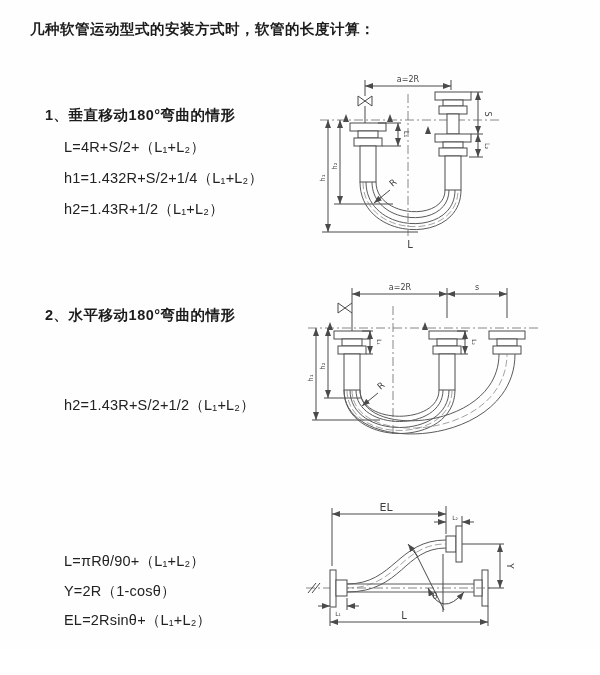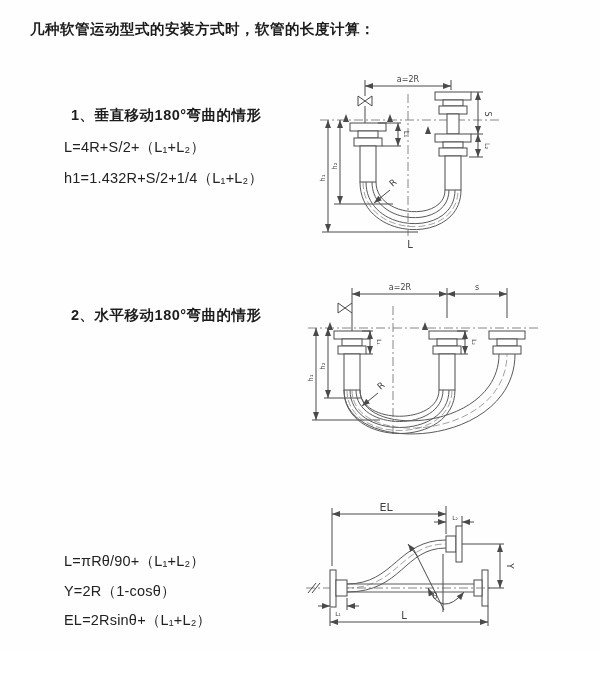--- a/index.html
+++ b/index.html
@@ -1,41 +1,43 @@
 <!DOCTYPE html>
 <html><head>
 <meta charset="utf-8">
 <style>
   html,body{margin:0;padding:0;background:#ffffff;}
   #page{position:relative;width:600px;height:650px;background:#fefefe;overflow:hidden;
         font-family:"Liberation Sans","DejaVu Sans",sans-serif;color:#1c1c1c;}
   .title{position:absolute;left:30px;top:20px;font-size:14.5px;font-weight:bold;letter-spacing:0.5px;}
-  .sec-heading{position:absolute;font-size:14.5px;font-weight:bold;letter-spacing:0.5px;margin-left:26px;}
+  .sec-heading{position:absolute;font-size:14.5px;font-weight:bold;letter-spacing:0.5px;}
   .formula{position:absolute;font-size:14.5px;font-weight:400;color:#222;letter-spacing:0.2px;}
   svg{position:absolute;}
   svg text{fill:#3f3f3f;stroke:none;font-family:"DejaVu Sans",sans-serif;}
   .ln{stroke:#4a4a4a;stroke-width:1;fill:none;}
   .cl{stroke:#6a6a6a;stroke-width:0.8;fill:none;stroke-dasharray:9 3 2 3;}
   .hose{stroke:#5a5a5a;stroke-width:1;fill:none;}
   .hosed{stroke:#7a7a7a;stroke-width:0.7;fill:none;stroke-dasharray:7 3;}
   .fit{stroke:#4a4a4a;stroke-width:1;fill:#ffffff;}
   .sol{fill:#4a4a4a;stroke:none;}
 </style>
 </head>
 <body>
 
 <div id="page">
 
   <div class="title">几种软管运动型式的安装方式时，软管的长度计算：</div>
 
   <div class="sec-heading" style="left:45px;top:106px">1、垂直移动180°弯曲的情形</div>
   <div class="formula" style="left:64px;top:138px">L=4R+S/2+（L₁+L₂）</div>
   <div class="formula" style="left:64px;top:169px">h1=1.432R+S/2+1/4（L₁+L₂）</div>
+  <div class="formula" style="left:64px;top:200px">h2=1.43R+1/2（L₁+L₂）</div>
 
   <div class="sec-heading" style="left:45px;top:306px">2、水平移动180°弯曲的情形</div>
+  <div class="formula" style="left:64px;top:396px">h2=1.43R+S/2+1/2（L₁+L₂）</div>
 
   <div class="formula" style="left:64px;top:552px">L=πRθ/90+（L₁+L₂）</div>
   <div class="formula" style="left:64px;top:582px">Y=2R（1-cosθ）</div>
   <div class="formula" style="left:64px;top:611px">EL=2Rsinθ+（L₁+L₂）</div>
 
   <svg style="left:308px;top:70px" width="290" height="195" viewBox="0 0 290 195">
     <defs>
       <marker id="ar1" markerWidth="9" markerHeight="8" refX="8" refY="3" orient="auto-start-reverse" markerUnits="userSpaceOnUse">
         <path d="M0,0 L8,3 L0,6 Z" fill="#4a4a4a"></path>
       </marker>

